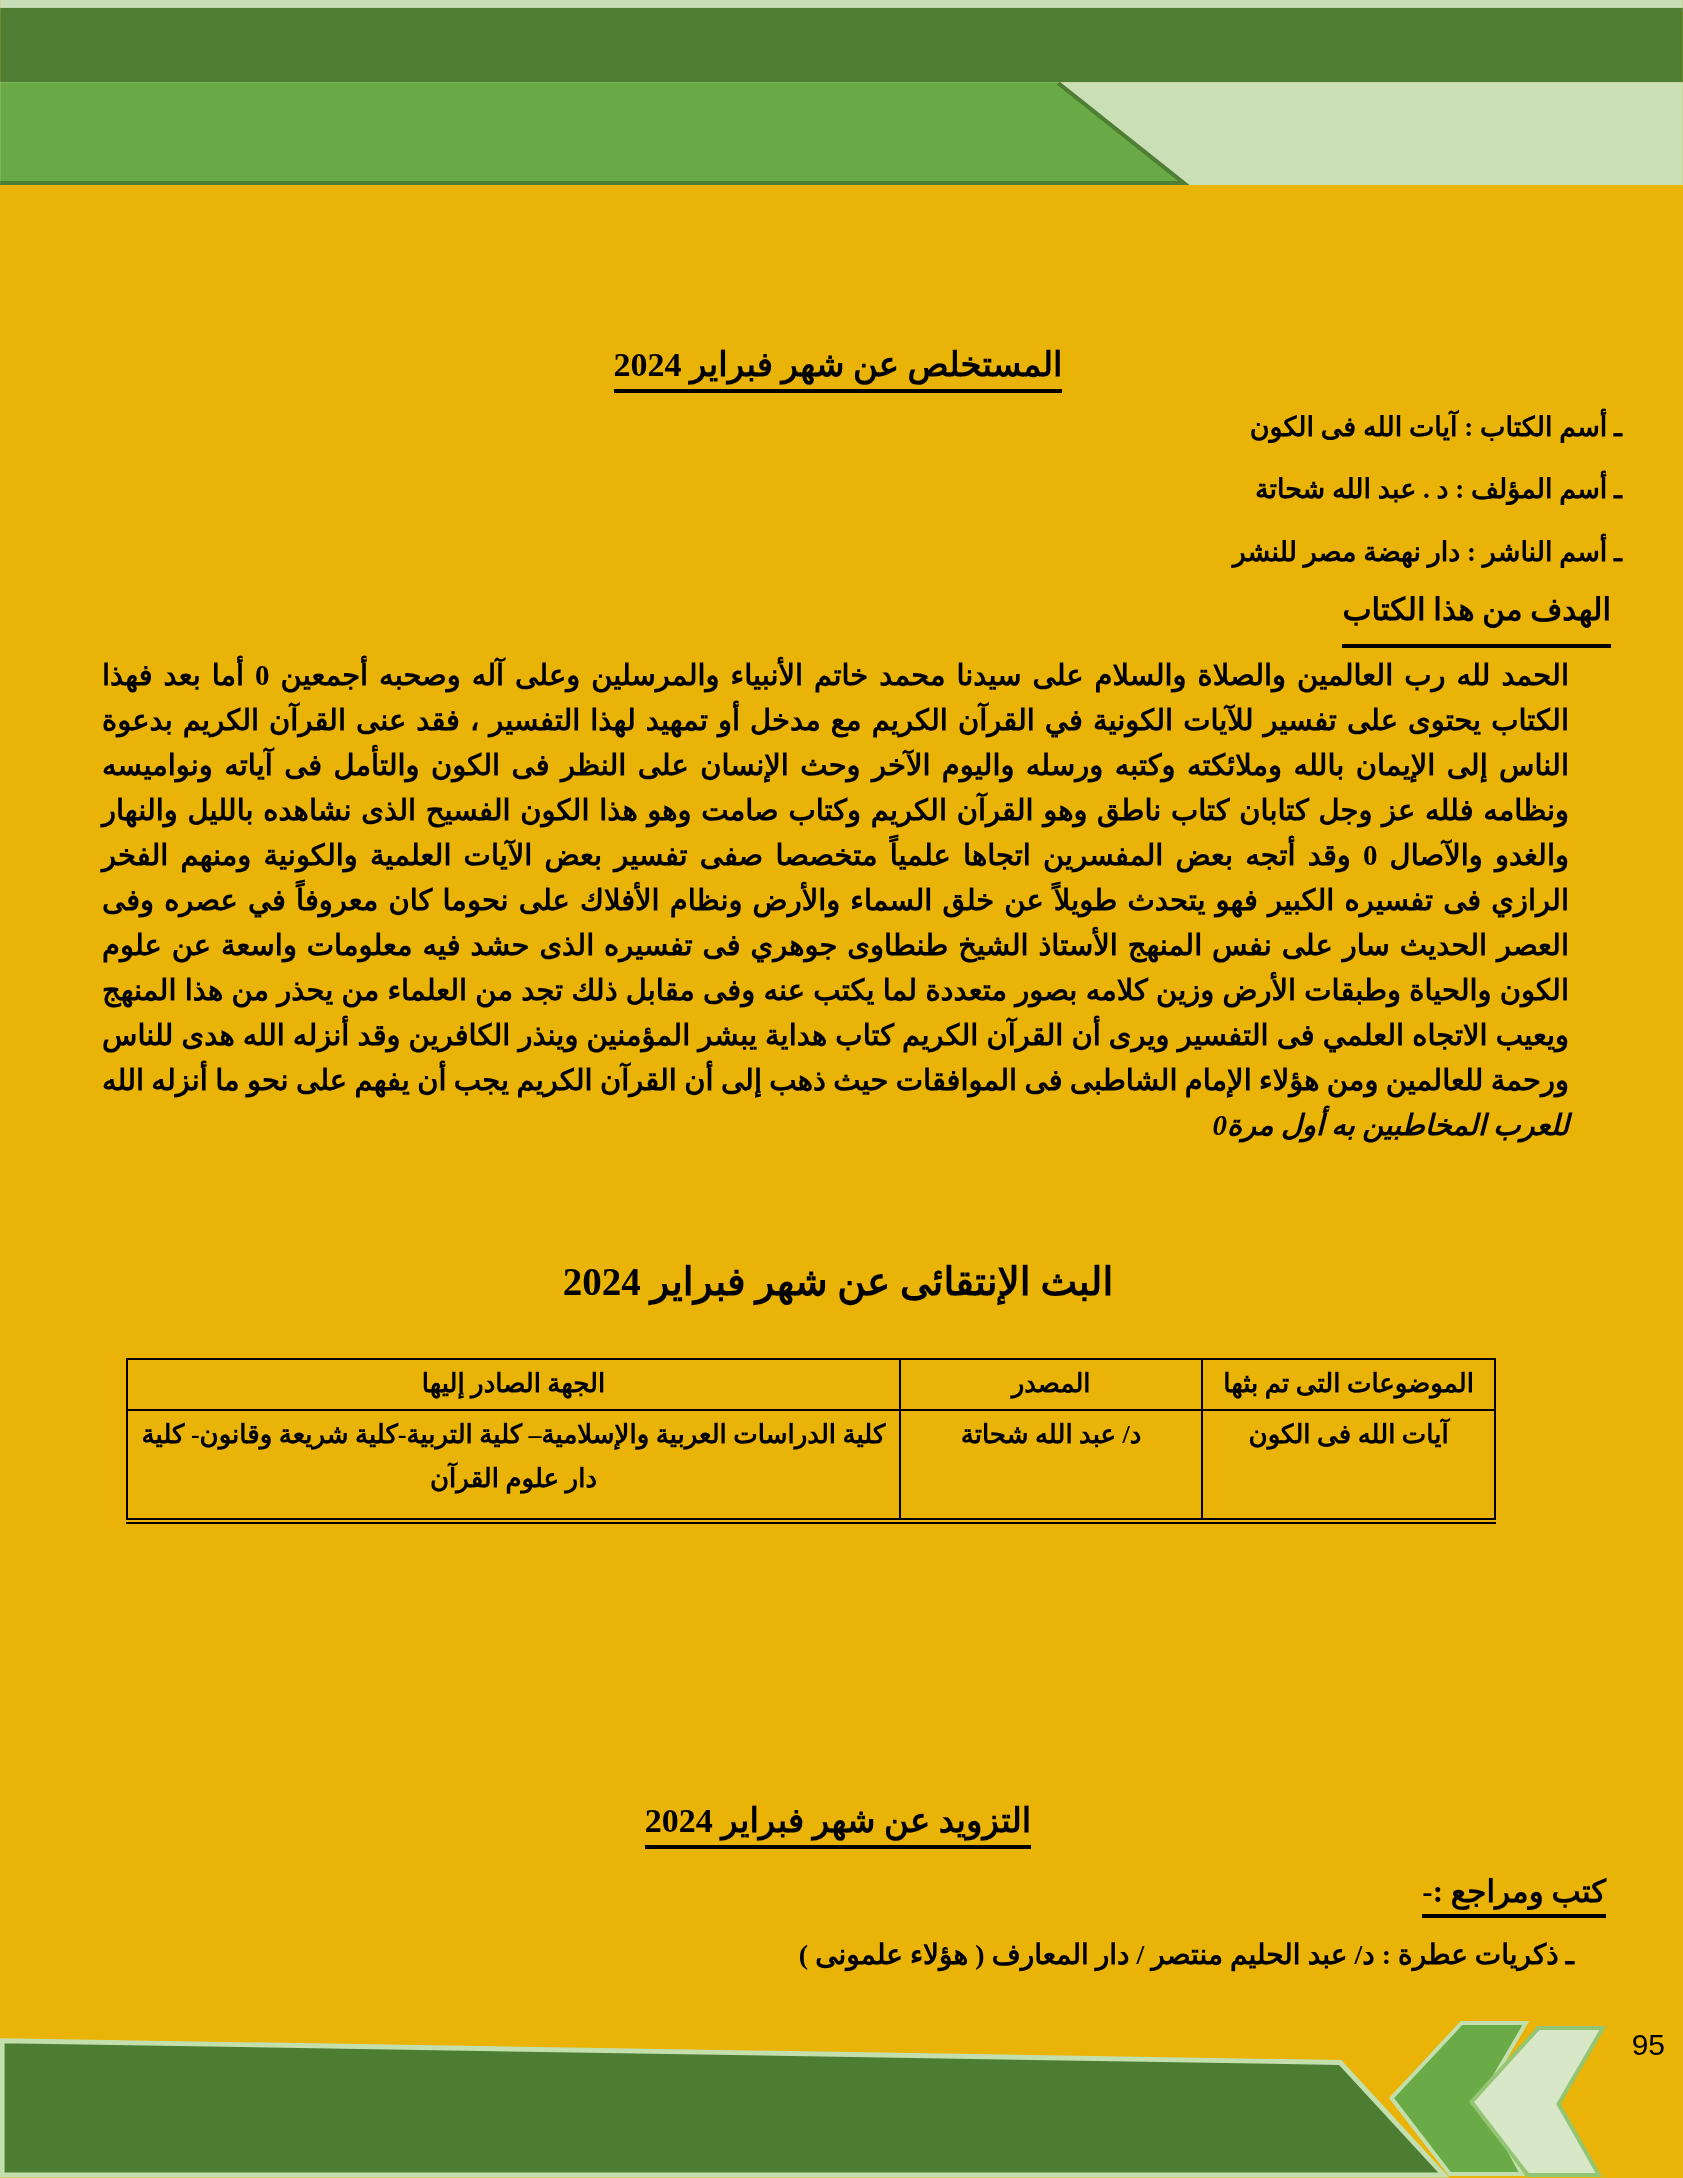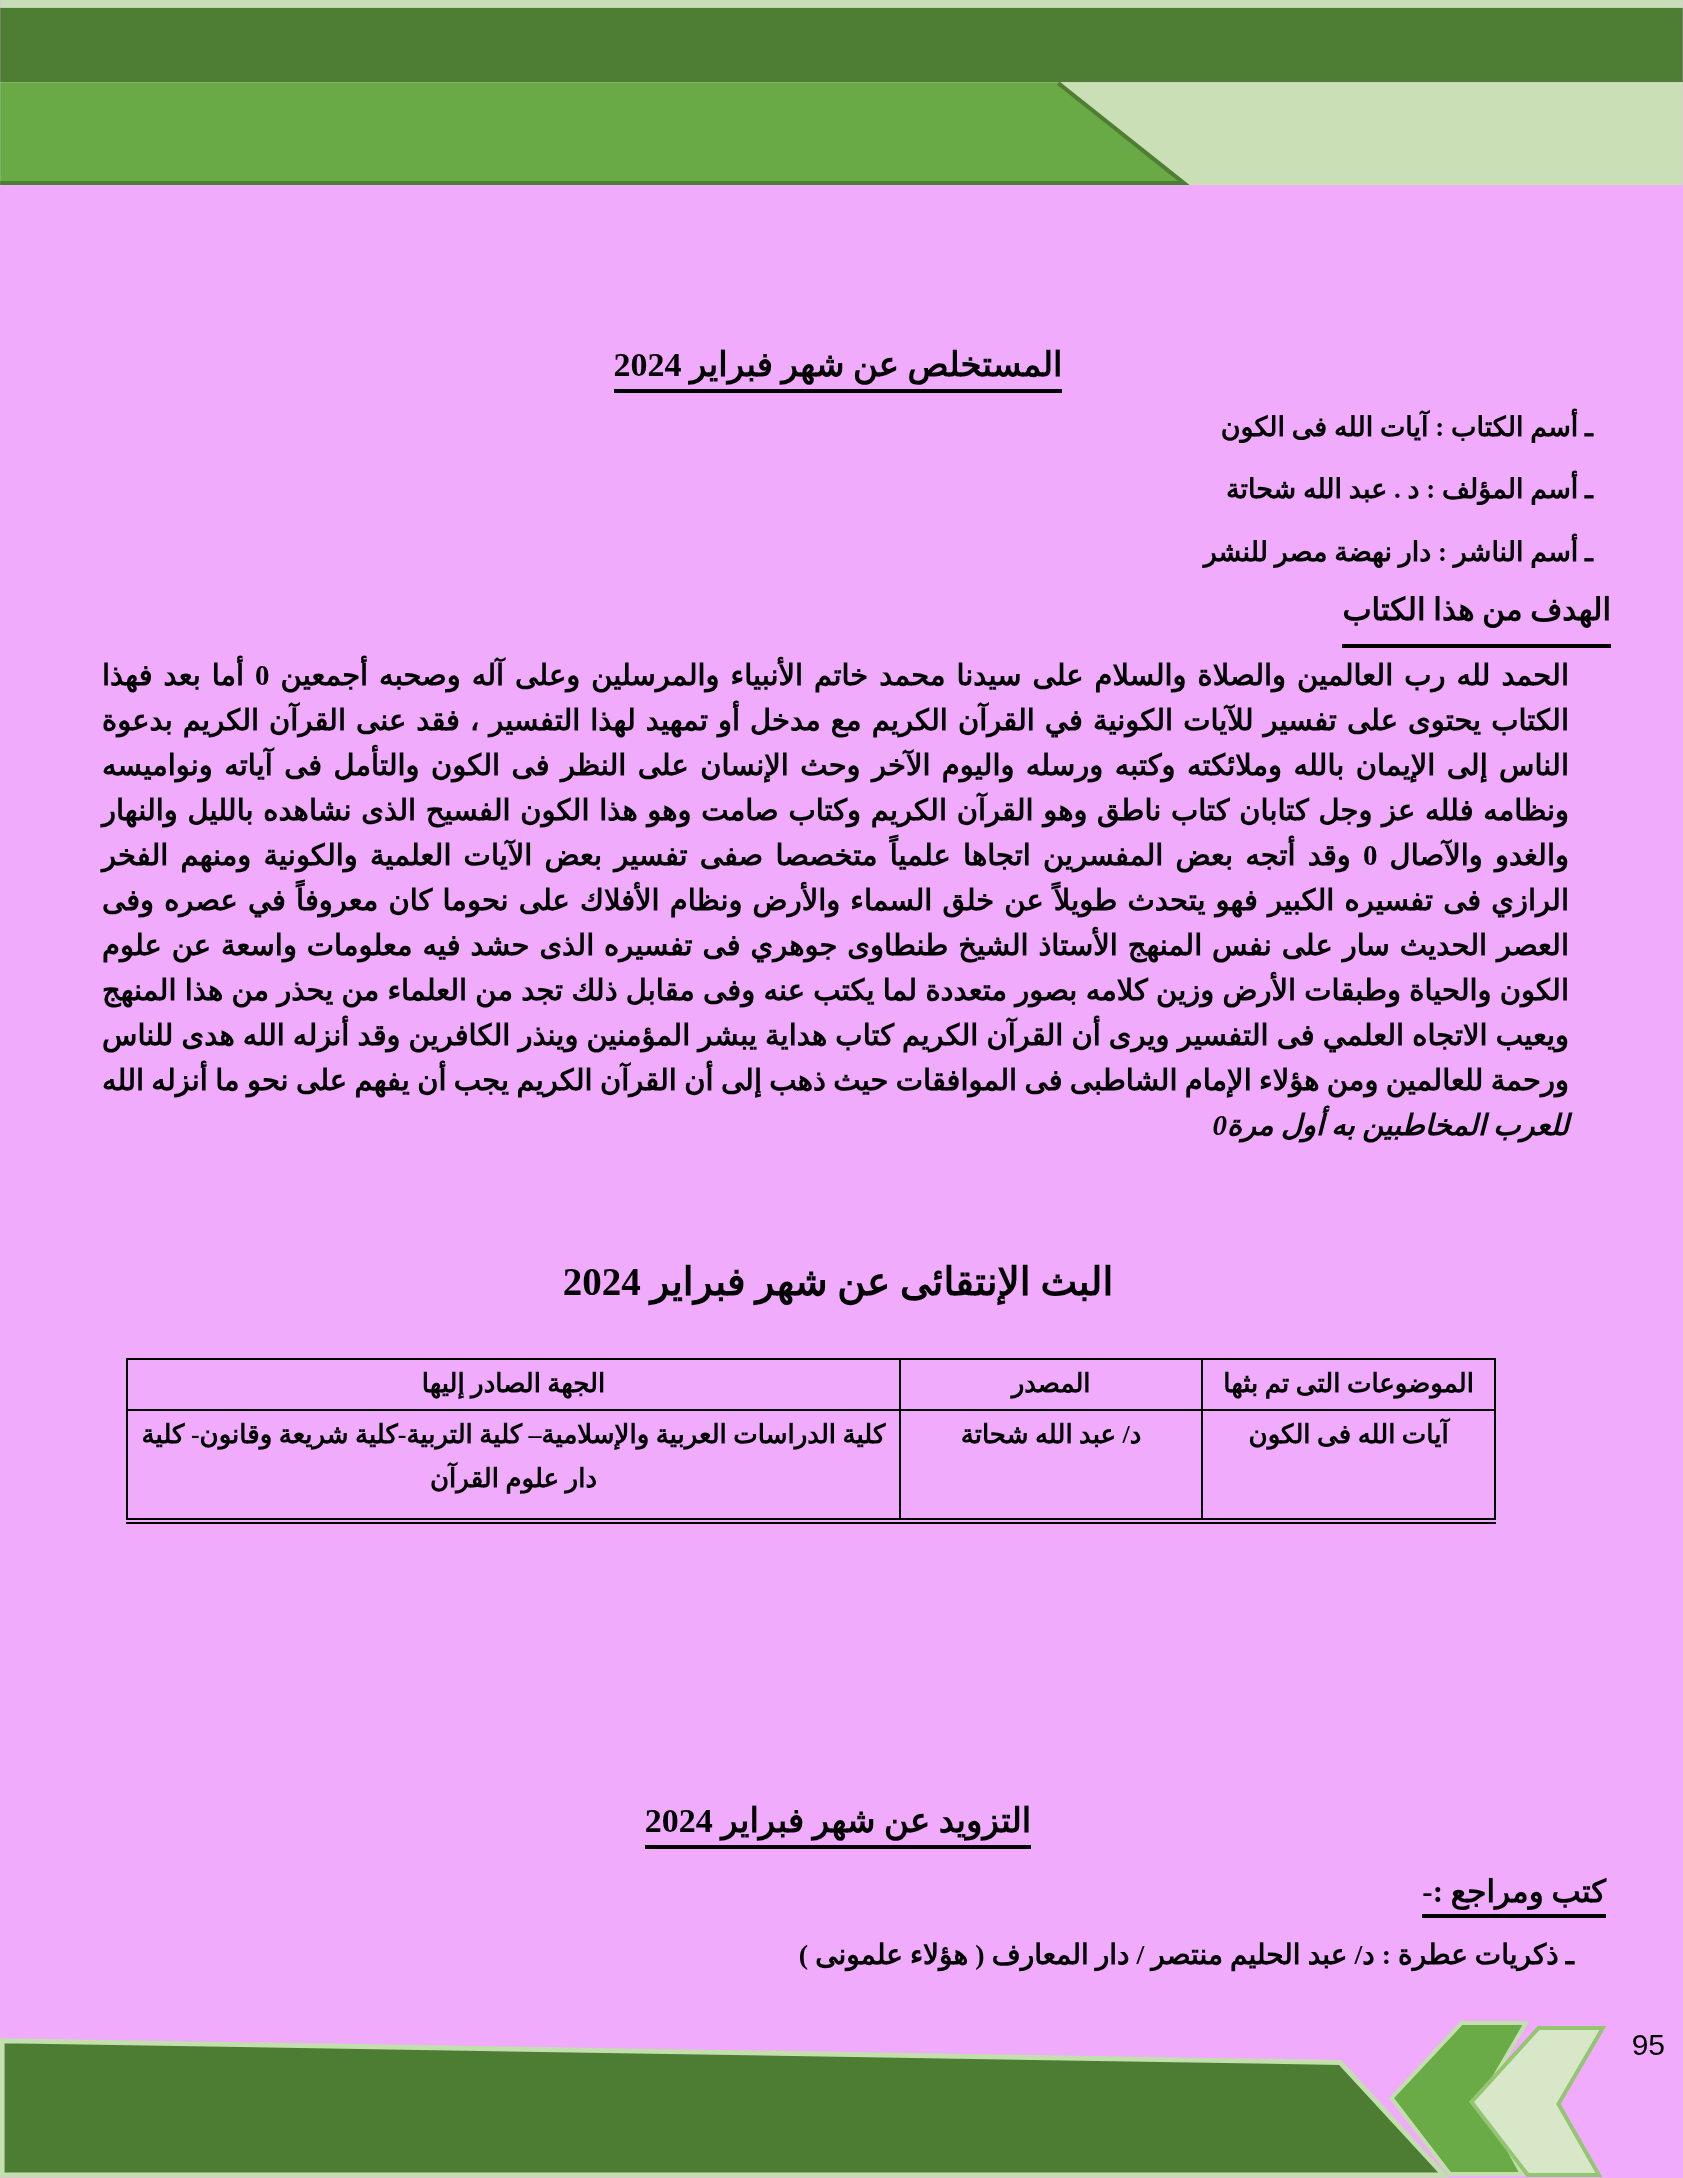--- a/index.html
+++ b/index.html
@@ -1,32 +1,32 @@
 <!DOCTYPE html>
 <html><head>
 <meta charset="utf-8">
 <style>
   html,body { margin:0; padding:0; background:#e9e9e9; }
   .page {
     position:relative; width:1683px; height:2178px; margin:0 auto;
-    background:#f0abfc; overflow:hidden;
+    background:#eab308; overflow:hidden;
     font-family:"Liberation Serif", serif; color:#000;
   }
   .abs { position:absolute; }
   .ar { direction:rtl; unicode-bidi:plaintext; }
 
   
   .deco { left:0; width:1683px; pointer-events:none; }
 
   
   .doc-title { left:102px; width:1472px; text-align:center;
                font-size:34px; font-weight:bold; }
   .doc-title .u { display:inline-block; border-bottom:4px solid #000; padding-bottom:5px; }
 
-  .meta-line { left:89px; width:1504px; text-align:right;
+  .meta-line { left:118px; width:1504px; text-align:right;
                font-size:27px; font-weight:bold; }
 
   .goal-heading { left:102px; width:1509px; text-align:right;
                   font-size:31px; font-weight:bold; }
   .goal-heading .u { display:inline-block; border-bottom:4px solid #000; padding-bottom:16px; }
 
   .para { left:102px; width:1467px; }
   .para-line { direction:rtl; font-size:29px; font-weight:bold; line-height:45px;
                text-align:justify; text-align-last:justify; text-justify:inter-word;
                white-space:normal; }

